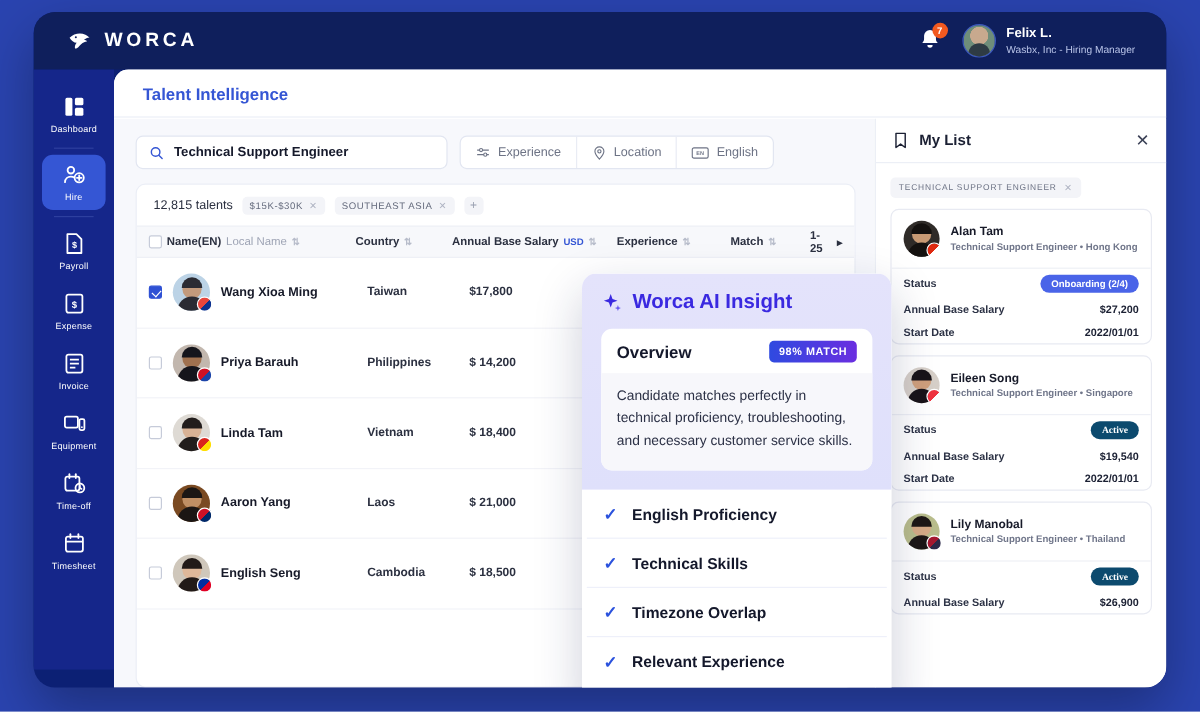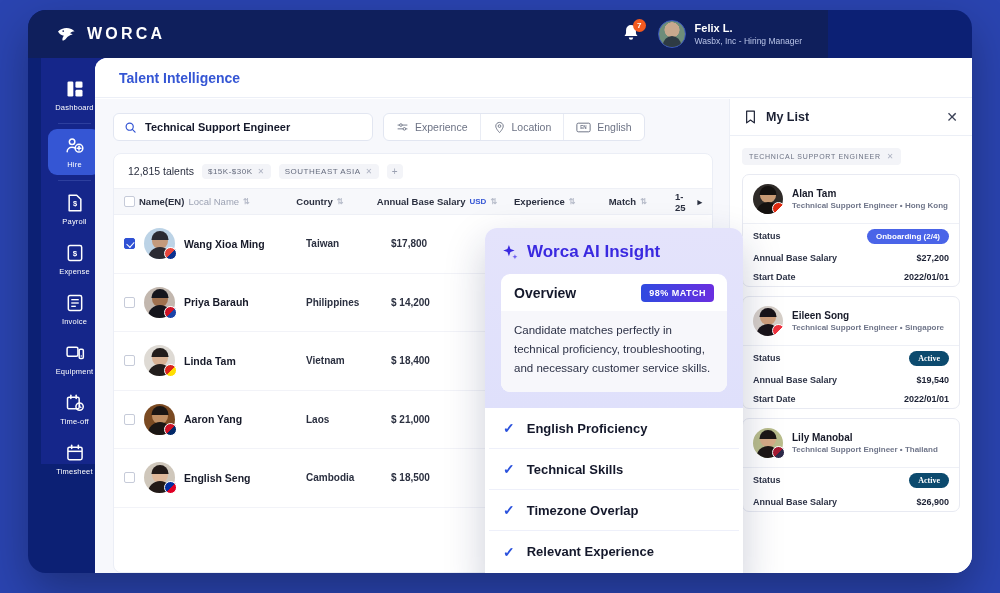--- a/index.html
+++ b/index.html
@@ -17,21 +17,21 @@
     width: 944px; height: 563px;
     background: #0c2074;
     border-radius: 18px;
     overflow: hidden;
     box-shadow: 0 18px 46px rgba(0,0,0,.30);
   }
 
   
   .topbar {
     position: absolute; left: 0; top: 0;
-    width: 800px; height: 48px;
+    width: 944px; height: 48px;
     background: #0f1f5c;
     display: flex; align-items: center;
   }
   .brand { display: flex; align-items: center; gap: 9px; margin-left: 28px; }
   .brand-mark {
     width: 22px; height: 22px; position: relative;
   }
   .brand-name {
     color: #fff; font-size: 16px; font-weight: 700; letter-spacing: 3.2px;
   }
@@ -55,22 +55,22 @@
   .user-avatar::after {
     content: ""; position: absolute; left: 50%; top: 56%;
     transform: translateX(-50%);
     width: 18px; height: 16px; border-radius: 9px 9px 0 0; background: #2e3b44;
   }
   .user-name { color: #fff; font-size: 11px; font-weight: 700; line-height: 13px; }
   .user-role { color: #b9c4e8; font-size: 8.5px; line-height: 12px; }
 
   
   .sidebar {
-    position: absolute; left: 13px; top: 48px;
-    width: 67px; height: 406px;
+    position: absolute; left: 0; top: 48px;
+    width: 67px; height: 500px;
     background: #15268a;
     padding-top: 14px;
   }
   .nav-item {
     width: 53px; margin: 0 auto 4px auto;
     border-radius: 9px;
     display: flex; flex-direction: column; align-items: center; justify-content: center;
     padding: 7px 0 6px 0;
     cursor: pointer;
   }

